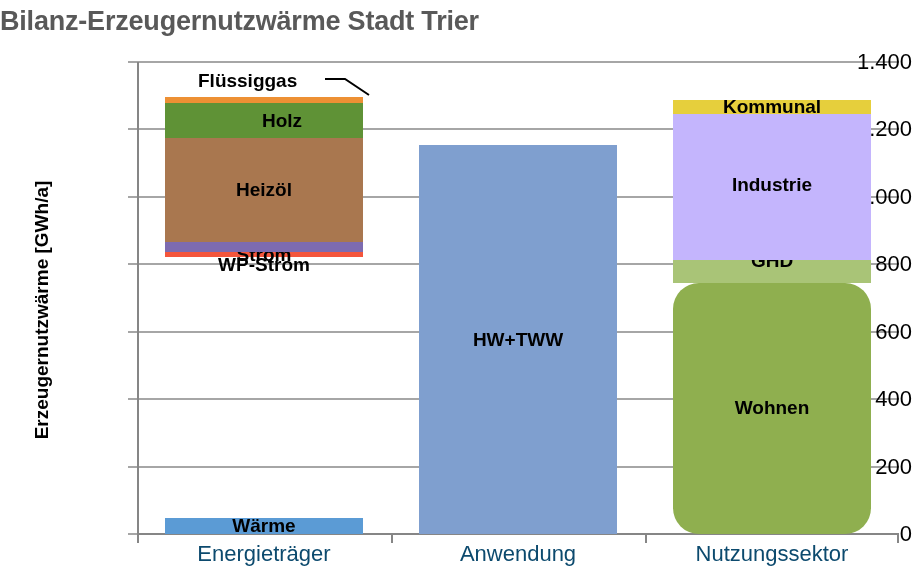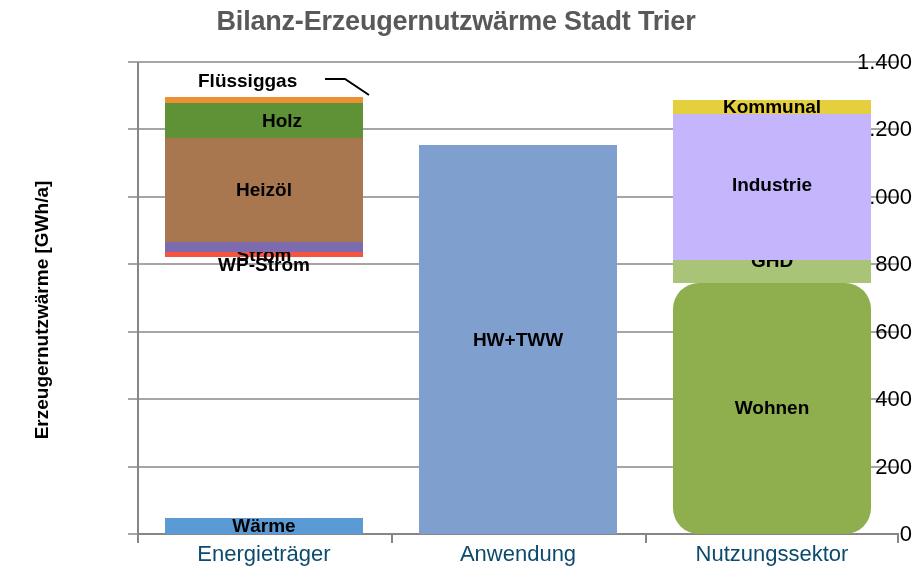--- a/index.html
+++ b/index.html
@@ -17,21 +17,20 @@
     width: 912px;
     height: 580px;
     background: #ffffff;
   }
 
   
   .chart-title {
     position: absolute;
     left: 0; right: 0;
     top: 6px;
-    text-align: center;
     font-size: 27px;
     font-weight: bold;
     color: #595959;
     letter-spacing: -0.2px;
     white-space: nowrap;
   }
 
   
   .yaxis-title {
     position: absolute;

